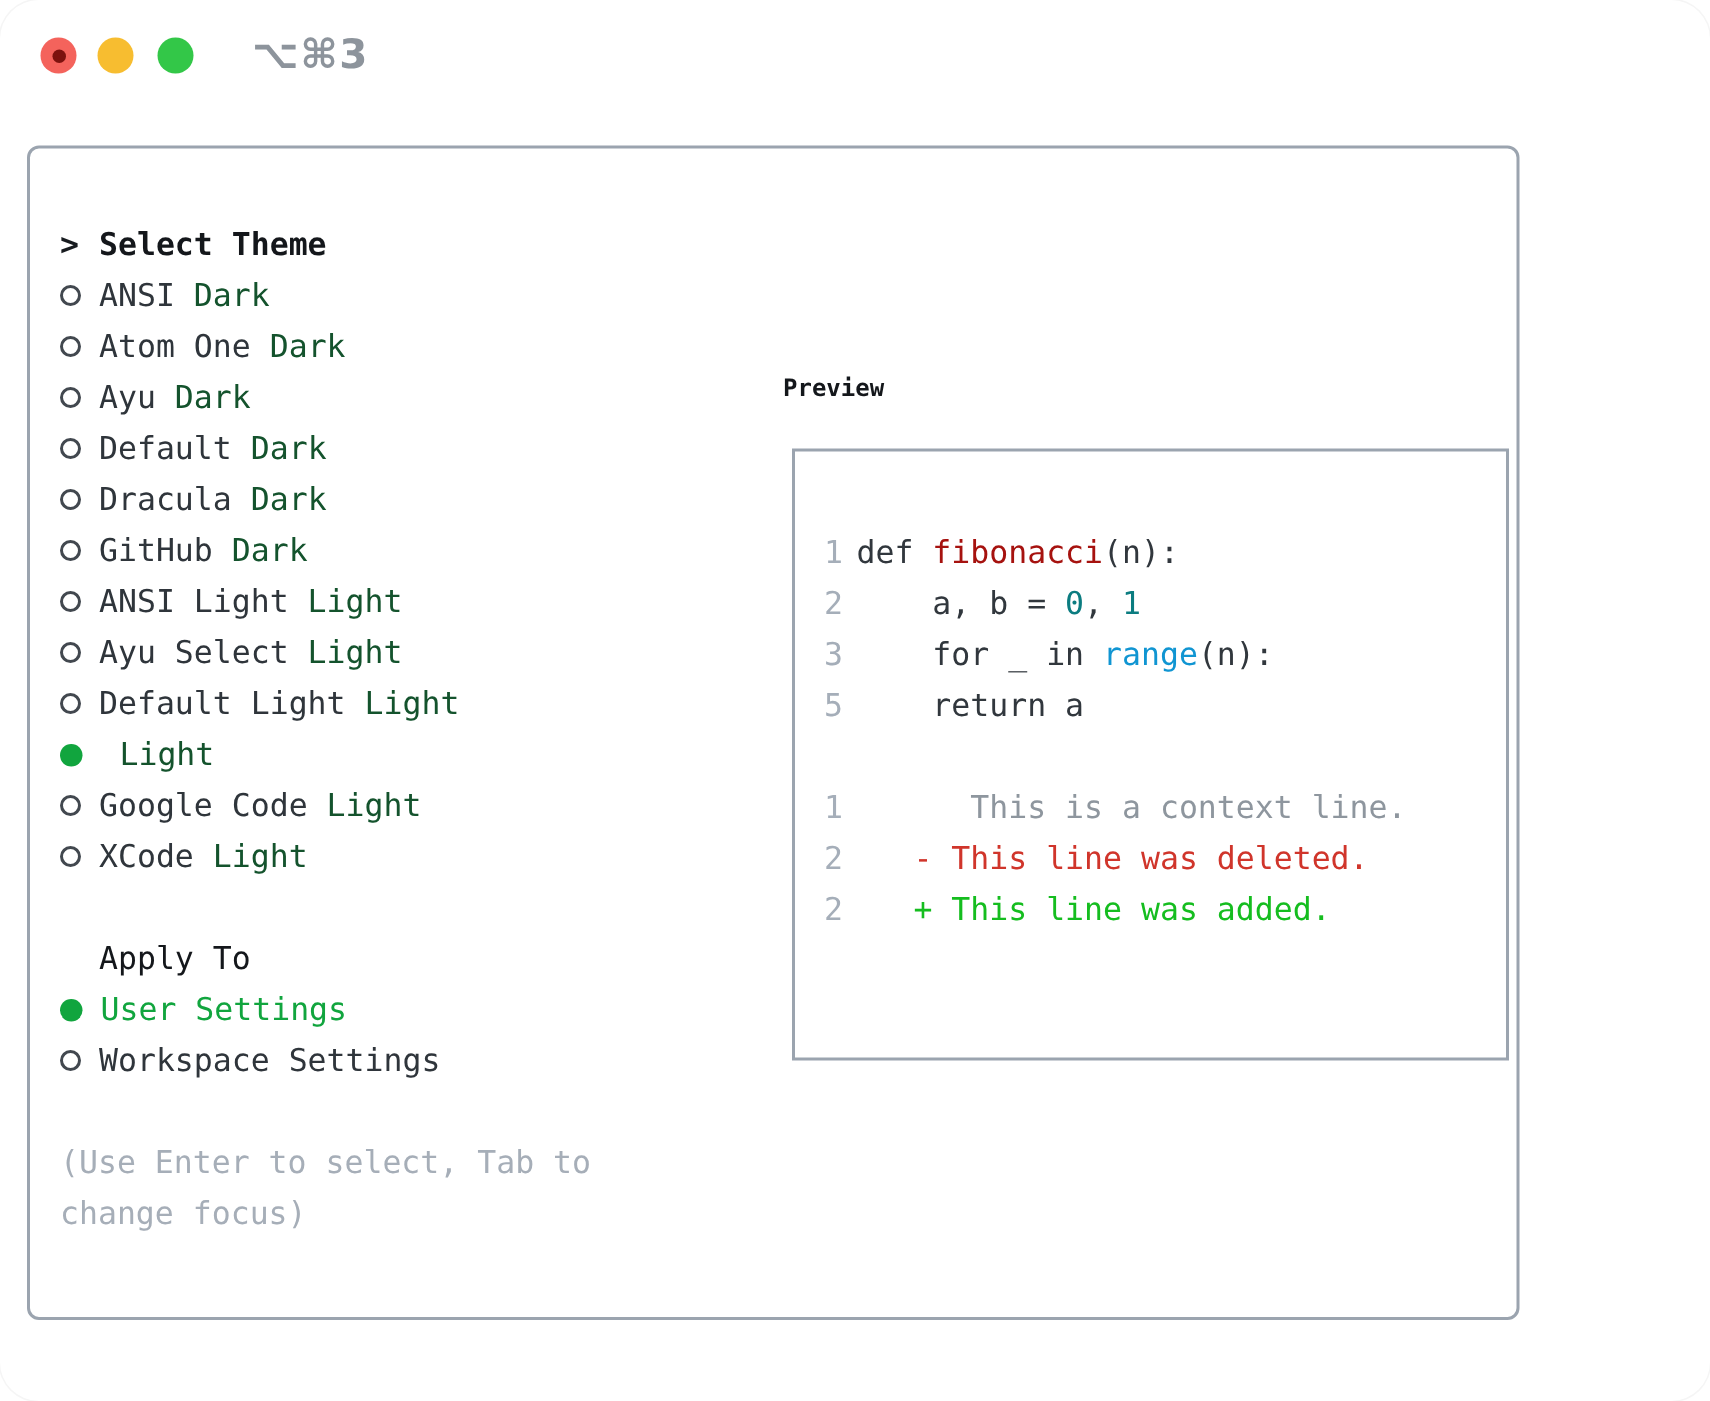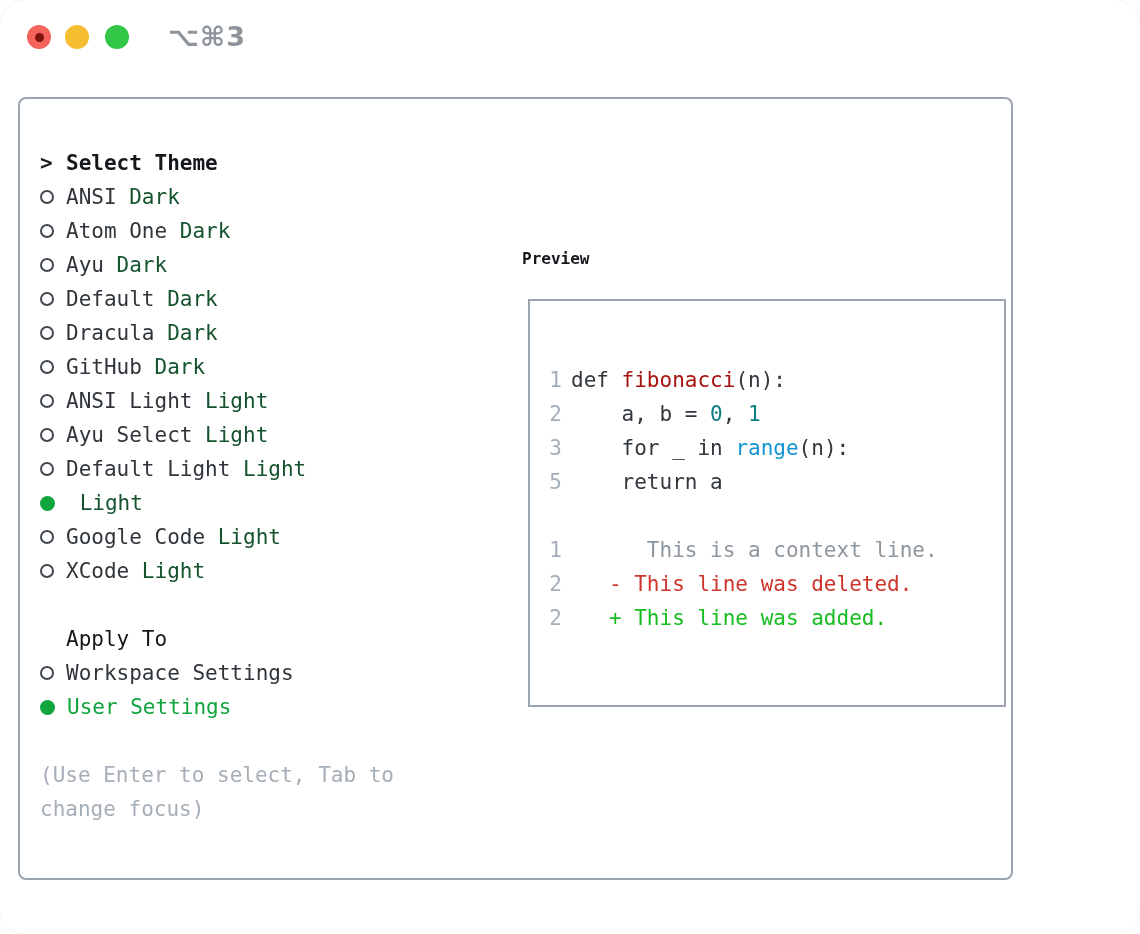--- a/index.html
+++ b/index.html
@@ -46,21 +46,21 @@
   .row .tag { color:#14532d; }
   .apply-title { padding-left:26px; color:#14171b; }
   .hint { color:#a6aeb8; width:400px; white-space:normal; line-height:34px; margin-top:0; }
 
   
   .preview-title { position:absolute; left:502px; top:150px; font-size:16px; font-weight:bold; color:#14171b; }
   .preview-box {
     position:absolute; left:508px; top:200px; width:478px; height:408px;
     border:2px solid #9ba4af; background:#fff;
   }
-  .code { position:absolute; left:18px; top:62px; font-size:21px; line-height:34px; }
+  .code { position:absolute; left:18px; top:50px; font-size:21px; line-height:34px; }
   .cline { height:34px; white-space:pre; }
   .lineno { display:inline-block; width:14px; text-align:right; color:#a5aeb9; margin-right:9px; }
   .tok-plain   { color:#31373d; }
   .tok-func    { color:#a6120f; }
   .tok-number  { color:#0b7c80; }
   .tok-builtin { color:#1095d2; }
   .tok-context { color:#8e969e; }
   .tok-deleted { color:#d0352b; }
   .tok-added   { color:#15bd1f; }
 </style>
@@ -96,22 +96,22 @@
           <div class="row"><span class="radio"></span><span class="name">Ayu Select</span><span class="tag"> Light</span></div>
           <div class="row"><span class="radio"></span><span class="name">Default Light</span><span class="tag"> Light</span></div>
           <div class="row sel"><span class="radio sel"></span><span class="tag"> Light</span></div>
           <div class="row"><span class="radio"></span><span class="name">Google Code</span><span class="tag"> Light</span></div>
           <div class="row"><span class="radio"></span><span class="name">XCode</span><span class="tag"> Light</span></div>
         </div>
 
       <div class="spacer"></div>
       <div class="row apply-title">Apply To</div>
       <div id="apply-list">
+          <div class="row sel"><span class="radio sel"></span><span class="name">User Settings</span></div>
           <div class="row"><span class="radio"></span><span class="name">Workspace Settings</span></div>
-          <div class="row sel"><span class="radio sel"></span><span class="name">User Settings</span></div>
         </div>
 
       <div class="spacer"></div>
       <div class="hint">(Use Enter to select, Tab to change focus)</div>
     </div>
 
     <div class="preview-title">Preview</div>
     <div class="preview-box">
       <div class="code" id="code-block">
           <div class="cline"><span class="lineno">1</span><span class="tok-plain">def </span><span class="tok-func">fibonacci</span><span class="tok-plain">(n):</span></div>

